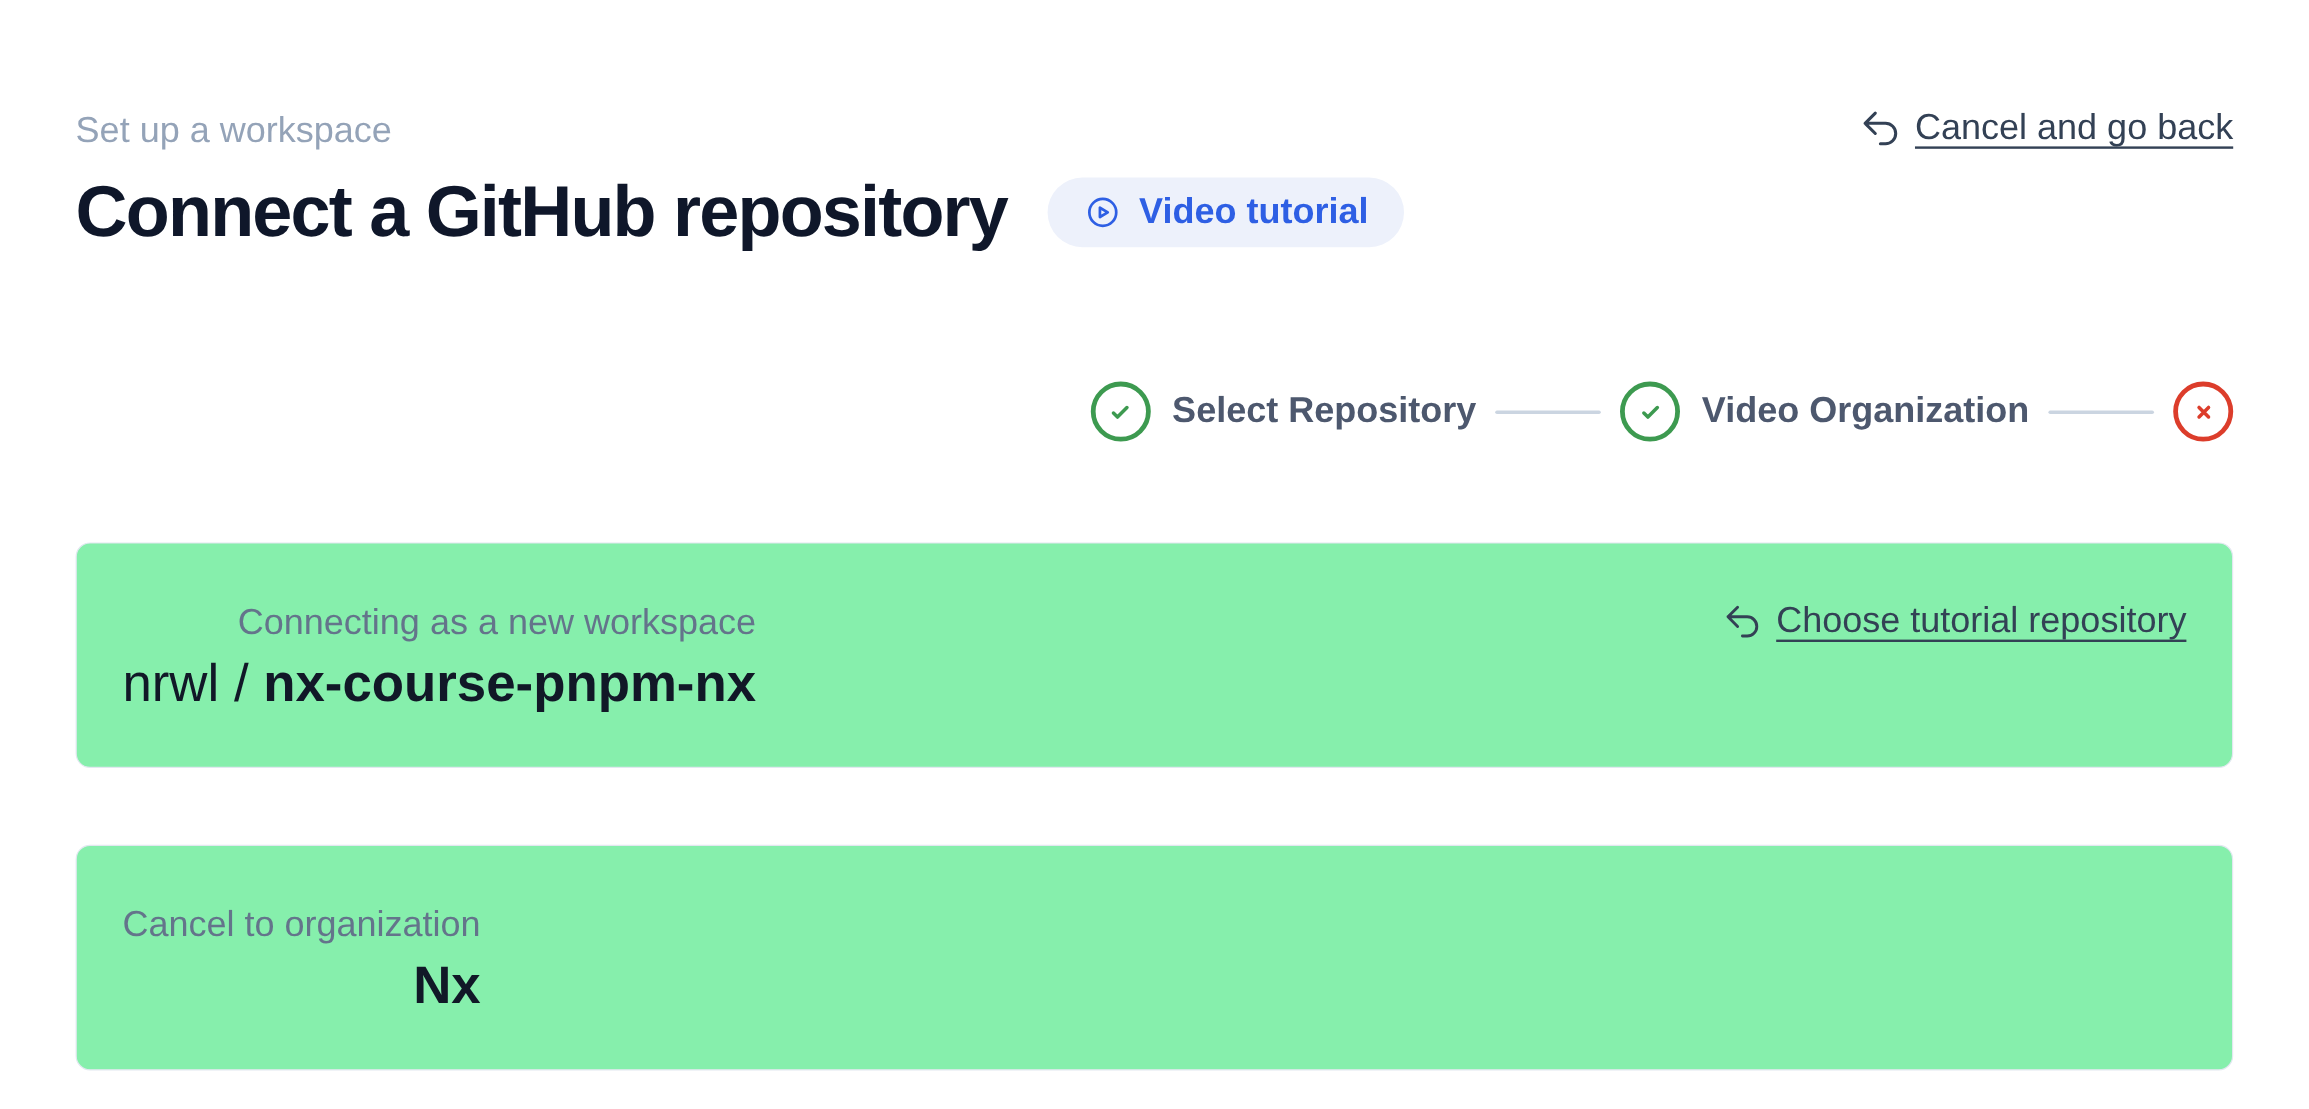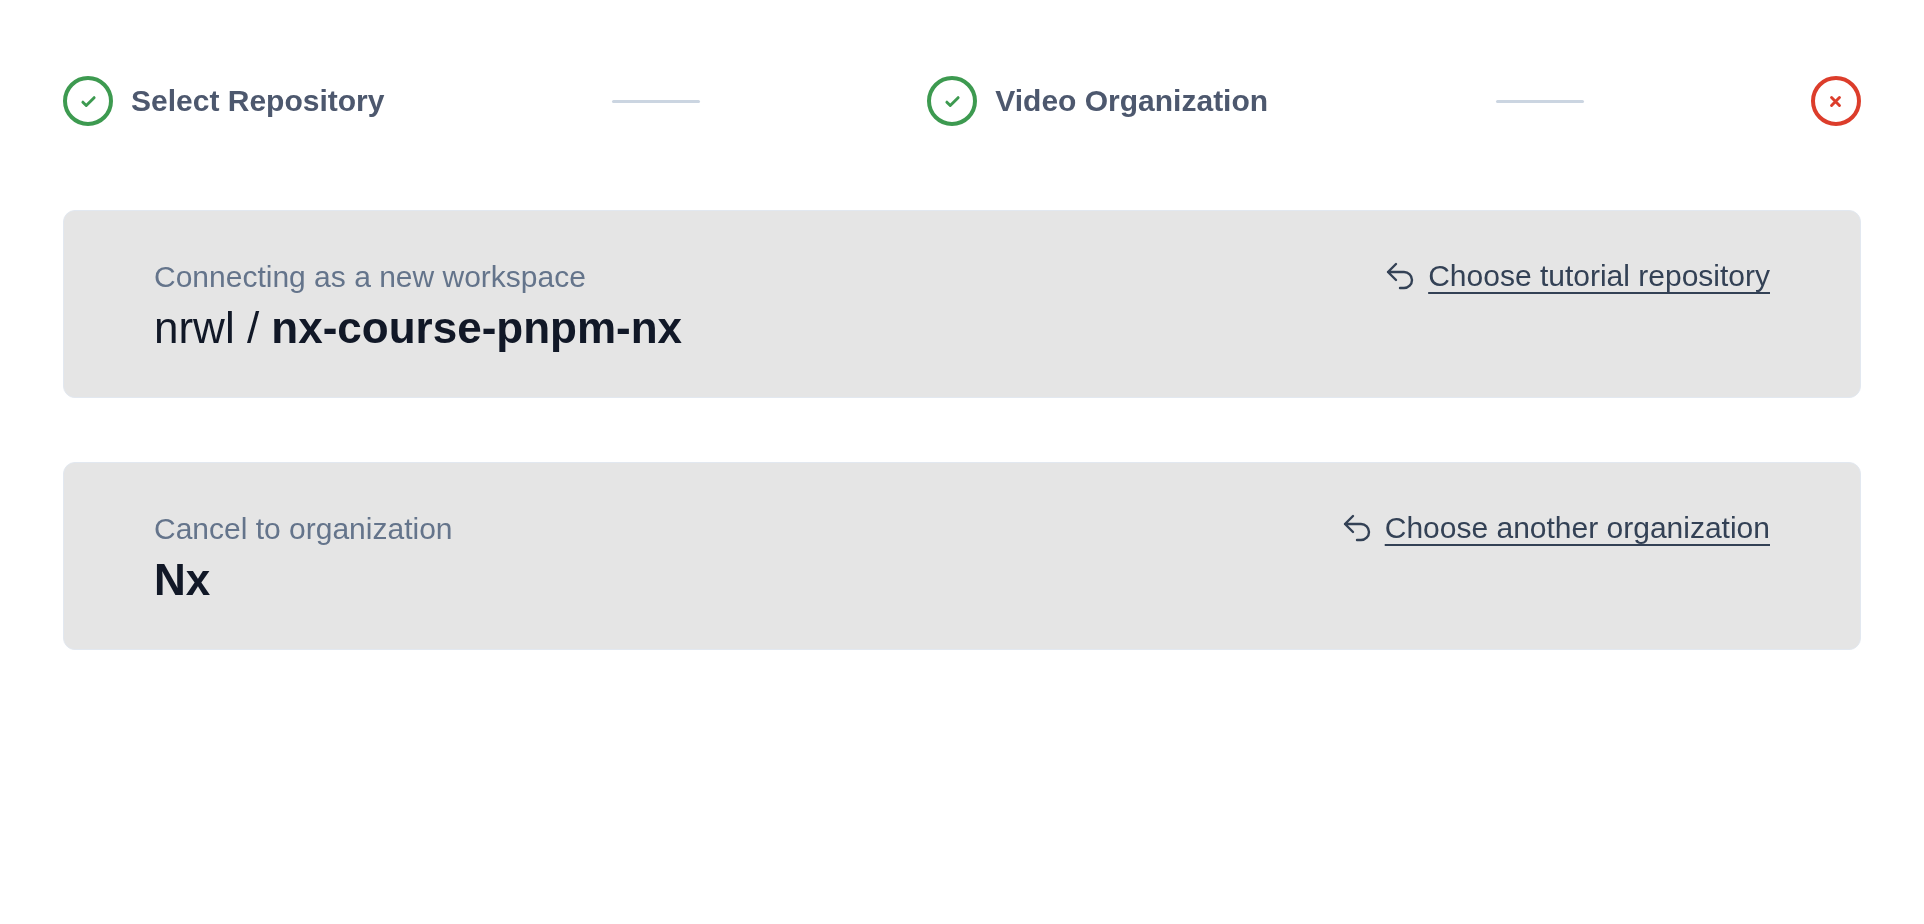--- a/index.html
+++ b/index.html
@@ -39,57 +39,78 @@
   .link .link-text {
     text-decoration: underline;
     text-decoration-thickness: 2px;
     text-underline-offset: 6px;
   }
   .link svg { display: block; flex: none; }
   .cancel-link { position: absolute; top: 0; right: 0; }
 
   
   .stepper {
-    margin-top: 76px;
-    display: flex; align-items: center; justify-content: space-between;
+    margin-top: 108px;
+    display: flex; align-items: center; justify-content: flex-end;
   }
   .step { display: flex; align-items: center; gap: 18px; }
   .step-circle {
     width: 50px; height: 50px; border-radius: 50%;
     display: flex; align-items: center; justify-content: center;
     flex: none; background: #ffffff;
   }
   .step-complete .step-circle { border: 4px solid #3d9a50; color: #3d9a50; }
   .step-error .step-circle { border: 4px solid #dc3d2b; color: #dc3d2b; }
   .step-label { font-size: 30px; font-weight: 600; color: #4d586e; }
   .connector {
     width: 88px; height: 3px; border-radius: 2px;
     background: #cbd5e1; margin: 0 16px; flex: none;
   }
 
   
   .card {
-    border: 1.5px solid #e2e8f0; border-radius: 12px; background: #e5e5e5;
-    padding: 46px 90px;
-    display: flex; justify-content: space-between; align-items: flex-start;
+    border: 1.5px solid #e2e8f0; border-radius: 12px; background: #86efac;
+    padding: 46px 38px;
+    display: flex; justify-content: space-between; align-items: flex-start; text-align: right;
   }
   .card-1 { margin-top: 84px; }
   .card-2 { margin-top: 64px; }
   .card-label { font-size: 30px; line-height: 40px; color: #64748b; }
   .card-value { margin-top: 8px; font-size: 44px; line-height: 46px; color: #111827; }
   .value-prefix { font-weight: 500; }
   .value-main { font-weight: 700; }
   .card-2 .value-main { font-weight: 600; }
   .card .link { margin-top: 2px; }
 </style>
 </head>
 <body>
 
 <div class="container">
 
+  <div class="header">
+    <div class="eyebrow">Set up a workspace</div>
+
+    <a class="link cancel-link" href="#">
+      <svg width="34" height="34" viewBox="0 0 24 24" fill="none" stroke="currentColor" stroke-width="1.8" stroke-linecap="round" stroke-linejoin="round">
+        <path d="M9 15L3 9m0 0l6-6M3 9h12a6 6 0 0 1 0 12h-3"></path>
+      </svg>
+      <span class="link-text">Cancel and go back</span>
+    </a>
+
+    <div class="title-row">
+      <h1 class="page-title">Connect a GitHub repository</h1>
+      <button class="video-pill">
+        <svg width="32" height="32" viewBox="0 0 24 24" fill="none" stroke="currentColor" stroke-width="1.7" stroke-linecap="round" stroke-linejoin="round">
+          <circle cx="12" cy="12" r="8.4"></circle>
+          <path d="M10.2 9.1v5.8L15.1 12z"></path>
+        </svg>
+        <span>Video tutorial</span>
+      </button>
+    </div>
+  </div>
 
   <div class="stepper">
 
     <div class="step step-complete">
       <span class="step-circle">
         <svg width="27" height="27" viewBox="0 0 24 24" fill="none" stroke="currentColor" stroke-width="2.6" stroke-linecap="round" stroke-linejoin="round">
           <path d="M7 12.6l3 3L17 8.6"></path>
         </svg>
       </span>
       <span class="step-label">Select Repository</span>
@@ -133,21 +154,15 @@
     </a>
   </div>
 
   <div class="card card-2">
     <div>
       <div class="card-label">Cancel to organization</div>
       <div class="card-value">
         <span class="value-main">Nx</span>
       </div>
     </div>
-    <a class="link" href="#">
-      <svg width="32" height="32" viewBox="0 0 24 24" fill="none" stroke="currentColor" stroke-width="1.8" stroke-linecap="round" stroke-linejoin="round">
-        <path d="M9 15L3 9m0 0l6-6M3 9h12a6 6 0 0 1 0 12h-3"></path>
-      </svg>
-      <span class="link-text">Choose another organization</span>
-    </a>
   </div>
 
 </div>
 
 </body></html>

